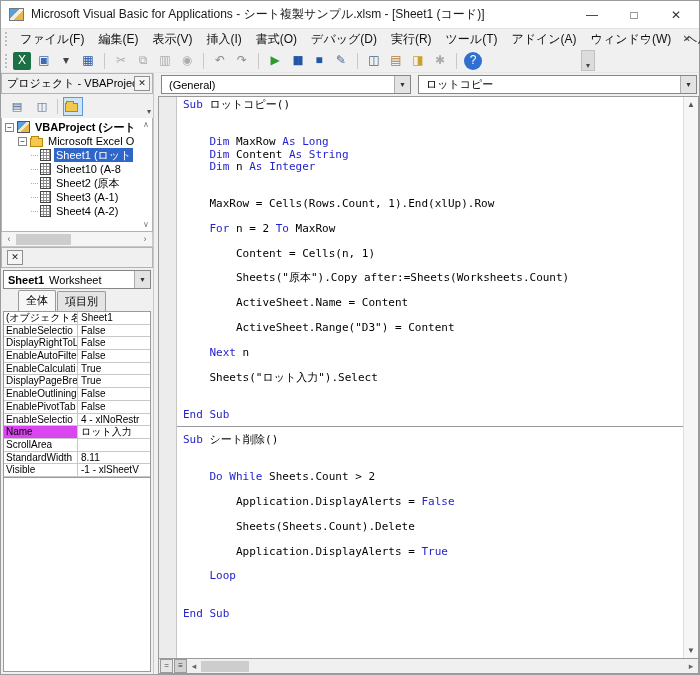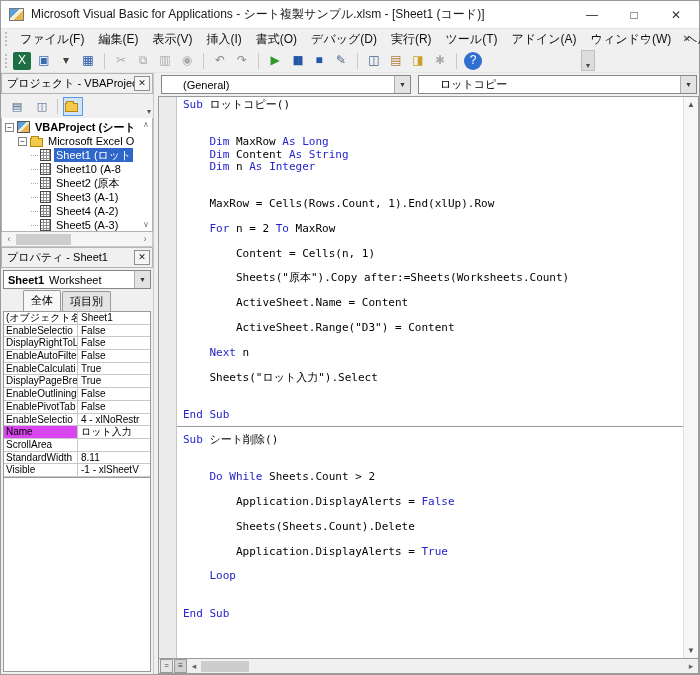--- a/index.html
+++ b/index.html
@@ -90,41 +90,41 @@
   .tree-hthumb { width:55px; height:11px; background:#cdcdcd; }
   .tree-hscroll .right { margin-left:auto; }
 
   
   .props-panel { flex:1; display:flex; flex-direction:column; min-height:0; }
   .obj-select { margin:2px 2px 0 2px; height:19px; border:1px solid #868686; background:#fff;
     display:flex; align-items:center; font-size:11px; padding-left:4px; flex:0 0 auto; }
   .obj-name { font-weight:bold; margin-right:5px; }
   .dd-btn { margin-left:auto; width:16px; height:100%; background:#e3e3e3; border-left:1px solid #adadad;
     font-size:7px; color:#333; display:flex; align-items:center; justify-content:center; }
-  .props-tabs { display:flex; align-items:flex-end; height:20px; padding-left:3px;
-    font-size:11px; flex:0 0 auto; margin-top:2px;margin-left:19px; }
+  .props-tabs { display:flex; align-items:flex-end; height:20px; padding-left:17px;
+    font-size:11px; flex:0 0 auto; margin-top:2px; }
   .ptab { padding:2px 7px 2px 7px; border:1px solid #9a9a9a; border-bottom:none;
     border-radius:2px 2px 0 0; background:#e4e4e4; margin-right:1px; }
   .ptab.active { background:#f7f7f7; padding-bottom:3px; }
   .props-grid { background:#fff; border:1px solid #9a9a9a; margin:0 2px; font-size:10px;
     flex:0 0 auto; }
   .prow { display:flex; height:12.7px; line-height:12.3px; }
   .pcell-l { width:74px; border-right:1px solid #c8c8c8; border-bottom:1px solid #c8c8c8;
     padding-left:2px; white-space:nowrap; overflow:hidden; flex:0 0 auto; }
   .pcell-v { flex:1; border-bottom:1px solid #c8c8c8; padding-left:3px;
     white-space:nowrap; overflow:hidden; }
   .prow.selected .pcell-l { background:#d946ef; }
   .props-filler { flex:1; background:#fff; margin:0 2px 2px 2px;
     border:1px solid #9a9a9a; border-top:none; }
 
   
   .proc-header { height:23px; display:flex; align-items:center; gap:7px;
     padding:2px 2px 2px 3px; flex:0 0 auto; }
   .proc-dd { height:19px; border:1px solid #868686; background:#fff; font-size:11px;
-    display:flex; align-items:center; padding-left:21px; }
+    display:flex; align-items:center; padding-left:7px; }
   .proc-dd.left { width:250px; flex:0 0 auto; }
   .proc-dd.right { flex:1; }
   .editor-wrap { flex:1; display:flex; background:#fff; border:1px solid #9a9a9a;
     border-bottom:none; min-height:0; overflow:hidden; }
   .margin-bar { width:18px; background:#ececec; border-right:1px solid #c6c6c6; flex:0 0 auto; }
   .code-area { flex:1; padding:2px 0 0 6px; font-family:"DejaVu Sans Mono",monospace;
     font-size:11px; line-height:12.4px; color:#000; overflow:hidden; min-width:0; }
   .code-line { white-space:pre; height:12.4px; overflow:hidden; }
   .k { color:var(--kw); }
   .proc-sep { border-top:1px solid #9a9a9a; margin:5px 0 7px -6px; }
@@ -267,36 +267,29 @@
             <span class="tree-dash"></span>
             <span class="ticon sheet"></span>
             <span class="tlabel">Sheet3 (A-1)</span>
           </div>
           <div class="tree-row">
             <span class="tree-indent" style="width: 26px;"></span>
             <span class="tree-dash"></span>
             <span class="ticon sheet"></span>
             <span class="tlabel">Sheet4 (A-2)</span>
           </div>
-          <div class="tree-row">
-            <span class="tree-indent" style="width: 26px;"></span>
-            <span class="tree-dash"></span>
-            <span class="ticon sheet"></span>
-            <span class="tlabel">Sheet5 (A-3)</span>
-          </div>
         </div>
       <div class="tree-hscroll">
         <span class="hs-arrow">‹</span>
         <span class="tree-hthumb"></span>
         <span class="hs-arrow right">›</span>
       </div>
 
       <div class="props-panel">
         <div class="panel-caption">
-          <span class="cap-text">プロパティ - Sheet1</span>
           <span class="panel-close">✕</span>
         </div>
         <div class="obj-select">
           <span class="obj-name">Sheet1</span>
           <span>Worksheet</span>
           <span class="dd-btn">▼</span>
         </div>
         <div class="props-tabs">
           <span class="ptab active">全体</span>
           <span class="ptab">項目別</span>

